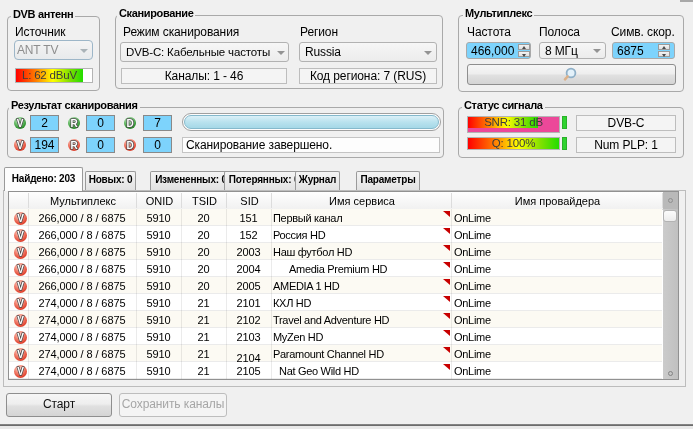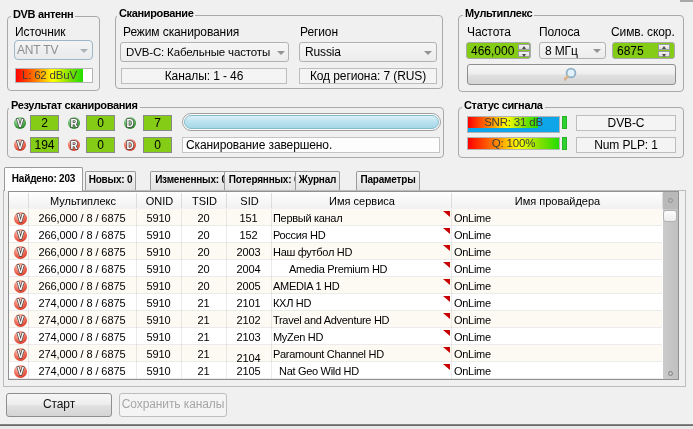--- a/index.html
+++ b/index.html
@@ -5,21 +5,21 @@
 body{width:693px;height:429px;position:relative;background:#f0f0f0;
  font-family:"Liberation Sans",sans-serif;font-size:12px;color:#000;overflow:hidden;}
 .ab{position:absolute;}
 .grp{position:absolute;border:1px solid #a9a9a9;border-radius:4px;}
 .gt{position:absolute;font-weight:bold;font-size:11px;letter-spacing:-0.35px;background:#f0f0f0;padding:0 2px;white-space:nowrap;overflow:hidden;}
 .lbl{position:absolute;font-size:12px;letter-spacing:-0.1px;white-space:nowrap;}
 .combo{position:absolute;background:linear-gradient(#f6f6f6,#ececec);border:1px solid #b2b2b2;border-radius:3px;}
 .cbtxt{position:absolute;left:5px;top:0;bottom:0;display:flex;align-items:center;white-space:nowrap;font-size:11.5px;letter-spacing:-0.15px;}
 .arr{position:absolute;width:0;height:0;border-left:4px solid transparent;border-right:4px solid transparent;border-top:4px solid #939393;}
 .fld{position:absolute;background:#f4f4f4;border:1px solid #bdbdbd;font-size:12px;letter-spacing:-0.1px;display:flex;align-items:center;justify-content:center;white-space:nowrap;}
-.nfld{position:absolute;background:#84cc16;border:1px solid #898989;font-size:12px;display:flex;align-items:center;justify-content:center;}
+.nfld{position:absolute;background:#7dd3fc;border:1px solid #898989;font-size:12px;display:flex;align-items:center;justify-content:center;}
 .btn{position:absolute;background:linear-gradient(#f6f6f6 0%,#eeeeee 45%,#e0e0e0 55%,#d4d4d4 100%);border:1px solid #8e8e8e;border-radius:3px;display:flex;align-items:center;justify-content:center;font-size:12px;letter-spacing:-0.1px;color:#111;}
 .tab{position:absolute;background:linear-gradient(#f4f4f4,#e2e2e2);border:1px solid #9a9a9a;border-bottom:none;border-radius:2px 2px 0 0;font-weight:bold;font-size:10px;letter-spacing:-0.2px;display:flex;align-items:center;justify-content:center;padding-bottom:3px;}
 .hcell{position:absolute;top:1px;bottom:0;display:flex;align-items:center;justify-content:center;font-size:11px;}
 .spbtn{position:absolute;width:12px;height:6px;border:1px solid #9b9b9b;background:linear-gradient(#f4f4f4,#dedede);}
 .tri{position:absolute;width:0;height:0;border-top:6px solid #c80000;border-left:7px solid transparent;}
 </style></head><body>
 <div class="ab" style="left:680px;top:0;width:13px;height:2px;background:#a8a8a8"></div>
 <div class="grp" style="left:7px;top:16px;width:93px;height:75px"></div>
 <div class="gt" style="left:11px;top:8px;max-width:82px">DVB антенн</div>
 <div class="lbl" style="left:15px;top:25px">Источник</div>
@@ -106,21 +106,21 @@
 <svg style="position:absolute;left:122.0px;top:137.0px;z-index:1" width="16" height="16">
     <text x="8.0" y="11.6" text-anchor="middle" font-family="Liberation Sans" font-size="10" font-weight="bold" fill="#fff" stroke="#4a4a4a" stroke-width="1.5" paint-order="stroke" stroke-linejoin="round">D</text>
   </svg>
 <div class="nfld" style="left:143px;top:137px;width:29px;height:16px">0</div>
 <div class="ab" style="left:182px;top:113px;width:259px;height:18px;border:1px solid #a0a0a0;border-radius:9px;background:#fdfdfd">
     <div class="ab" style="left:1px;top:1px;width:255px;height:14px;border:1px solid #85b9cc;border-radius:7px;background:linear-gradient(#dcf1f8 0%,#b9e2ee 50%,#a5d8e7 100%)"></div>
   </div>
 <div class="fld" style="left:182px;top:137px;width:258px;height:16px;background:#fdfdfd;border-color:#c4c4c4;justify-content:flex-start;padding-left:3px">Сканирование завершено.</div>
 <div class="grp" style="left:458px;top:107px;width:226px;height:51px"></div>
 <div class="gt" style="left:462px;top:99px">Статус сигнала</div>
-<div class="ab" style="left:467px;top:116px;width:93px;height:17px;border:1px solid #b4b4b4;background:#0ea5e9">
+<div class="ab" style="left:467px;top:116px;width:93px;height:17px;border:1px solid #b4b4b4;background:#ec4899">
     <div class="ab" style="left:0;top:0;width:77%;height:11px;background:linear-gradient(90deg,#f00 0%,#ff8000 30%,#ffff00 55%,#80e000 80%,#22dd00 100%)"></div>
     <div class="ab" style="left:0;top:0;width:91px;height:11px;font-size:11.5px;letter-spacing:-0.2px;color:#3c3c3c;text-align:center;line-height:11px">SNR: 31 dB</div>
   </div>
 <div class="ab" style="left:562px;top:116px;width:5px;height:13px;background:#2fd32f;border:1px solid #29b029"></div>
 <div class="fld" style="left:576px;top:115px;width:100px;height:16px">DVB-C</div>
 <div class="ab" style="left:467px;top:137px;width:93px;height:13px;border:1px solid #b4b4b4;background:#fafafa">
     <div class="ab" style="left:0;top:0;width:100%;height:11px;background:linear-gradient(90deg,#f00 0%,#ff8000 30%,#ffff00 55%,#80e000 80%,#22dd00 100%)"></div>
     <div class="ab" style="left:0;top:0;width:91px;height:11px;font-size:11.5px;letter-spacing:-0.2px;color:#3c3c3c;text-align:center;line-height:11px">Q: 100%</div>
   </div>
 <div class="ab" style="left:562px;top:137px;width:5px;height:13px;background:#2fd32f;border:1px solid #29b029"></div>

